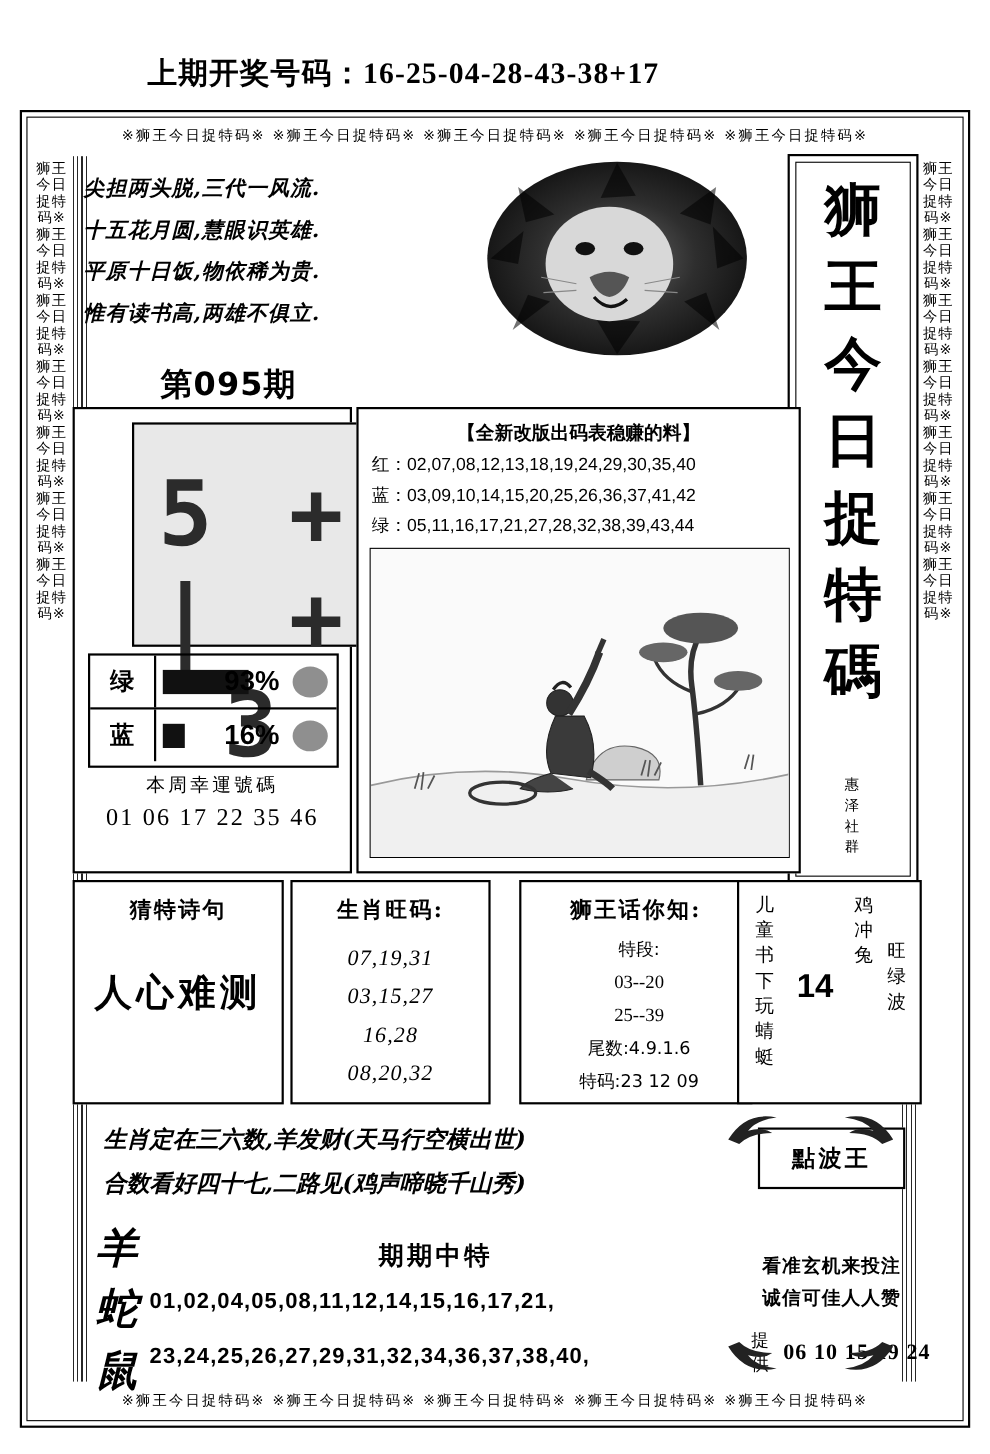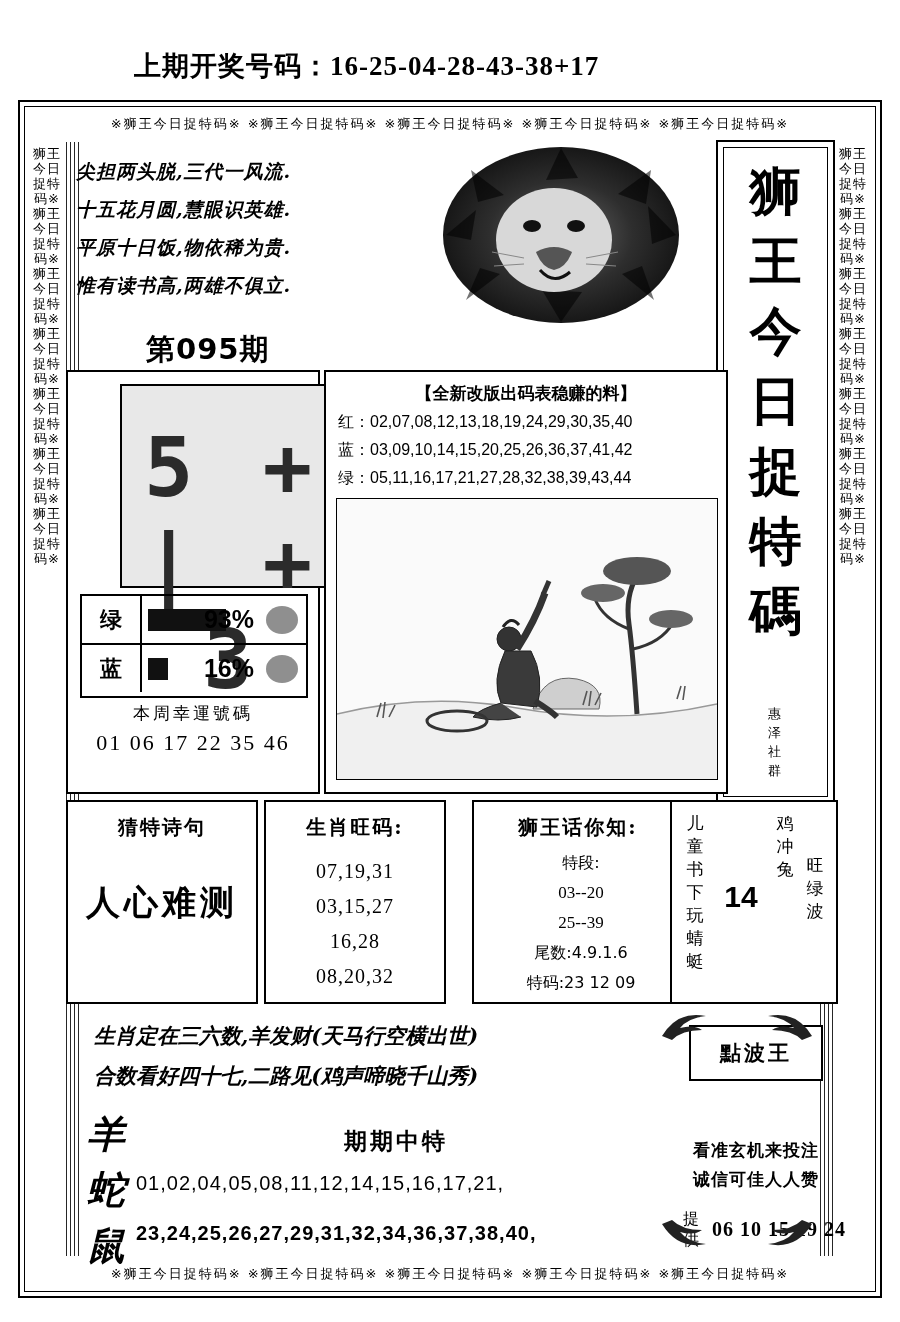--- a/index.html
+++ b/index.html
@@ -207,21 +207,21 @@
   .sb1-big{
     position:absolute;left:0;right:0;top:78px;text-align:center;
     font-size:34px;font-weight:bold;font-family:"DejaVu Sans",sans-serif;
     letter-spacing:4px;
   }
   .sb2-list{
     position:absolute;left:0;right:0;top:52px;text-align:center;
     font-size:20px;line-height:35px;font-family:"Liberation Serif",serif;
     letter-spacing:1px;
   }
-  .sb2-list span{display:block;}
+  .sb2-list span{display:block;font-style:italic;}
   .sb3-body{
     position:absolute;left:14px;top:46px;right:8px;
     font-size:17px;line-height:30px;font-family:"Liberation Serif",serif;text-align:center;
   }
   .sb3-body .zh{font-family:"DejaVu Sans",sans-serif;font-size:16px;}
   .sb3-body span{display:block;}
 
   .sb4-col{
     position:absolute;top:10px;width:30px;
     font-size:17px;line-height:23px;text-align:center;
@@ -248,21 +248,21 @@
     font-size:38px;line-height:56px;font-weight:bold;
     font-family:"DejaVu Serif",serif;text-align:center;font-style:italic;
   }
   .zodiac span{display:block;}
   .qq-title{
     position:absolute;left:180px;top:986px;width:300px;text-align:center;
     font-size:23px;font-weight:bold;font-family:"DejaVu Serif",serif;letter-spacing:3px;
   }
   .qq-l1{
     position:absolute;left:70px;top:1032px;width:520px;
-    font-size:20px;font-weight:normal;font-family:"Liberation Sans",sans-serif;
+    font-size:20px;font-weight:bold;font-family:"Liberation Sans",sans-serif;
     letter-spacing:1px;
   }
   .qq-l2{
     position:absolute;left:70px;top:1082px;width:520px;
     font-size:20px;font-weight:bold;font-family:"Liberation Sans",sans-serif;
     letter-spacing:1px;
   }
 
   
   .rblock{position:absolute;left:600px;top:872px;width:180px;}

